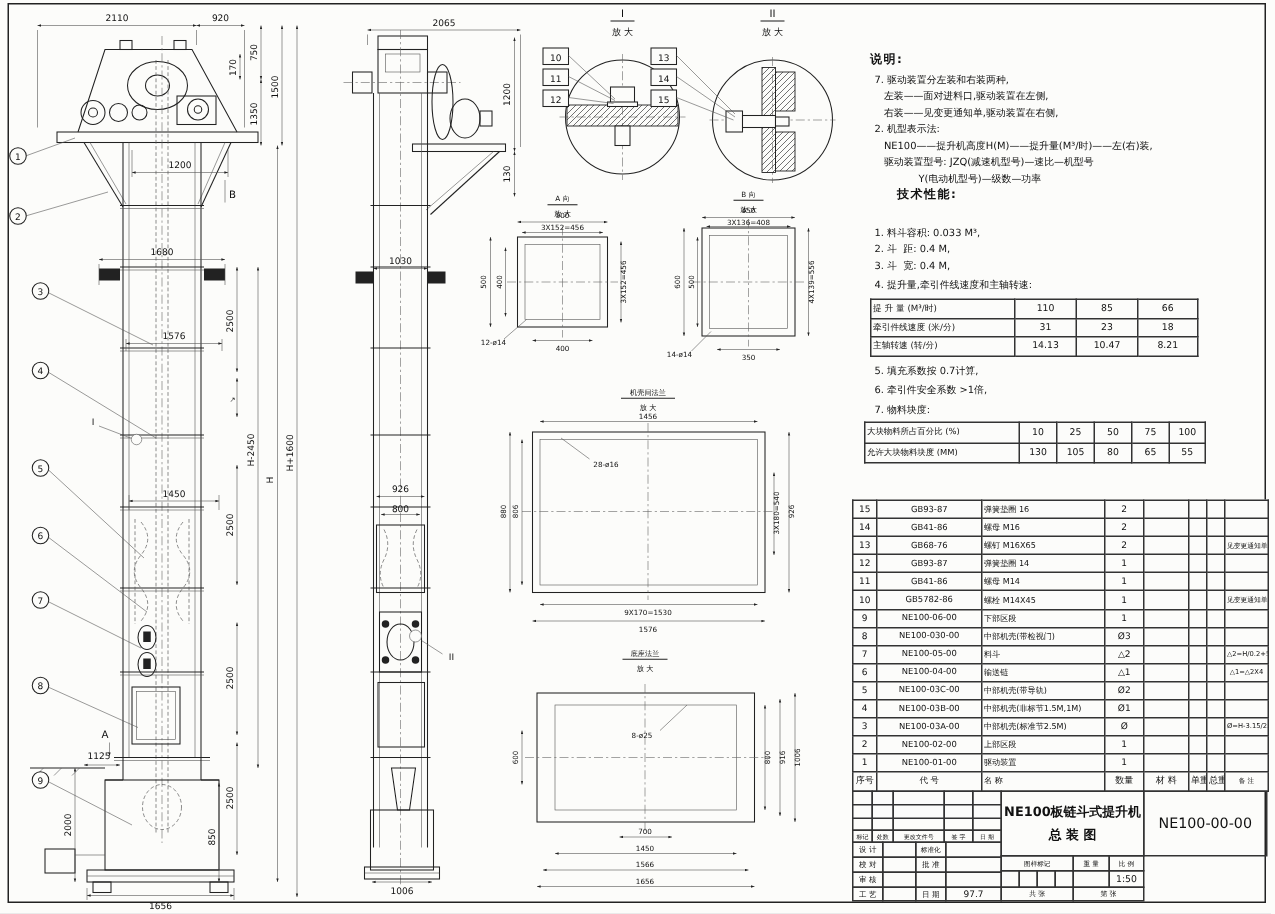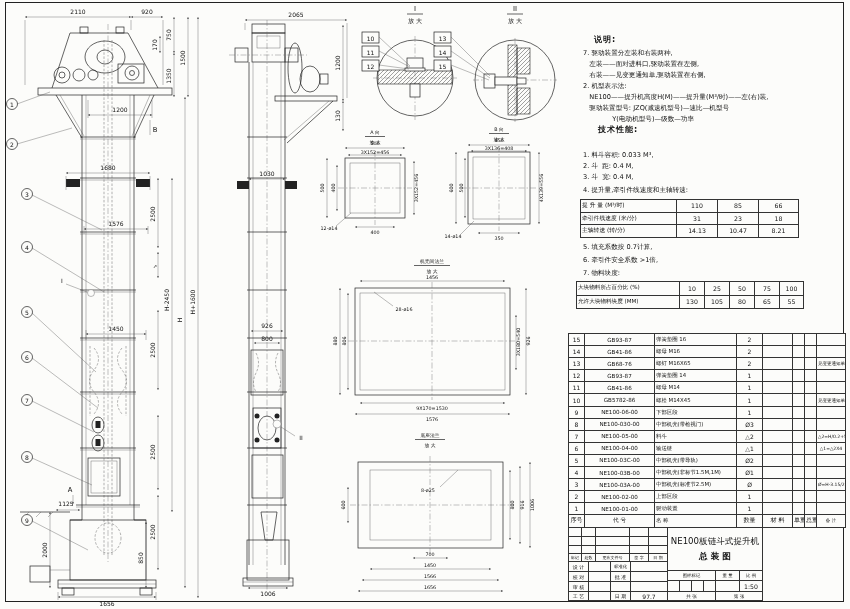--- a/index.html
+++ b/index.html
@@ -463,21 +463,21 @@
       <text x="112" y="556" class="f5">700</text>
       <line class="lt" x1="52" y1="569" x2="173" y2="569" marker-start="url(#aM3)" marker-end="url(#aM3)"></line>
       <text x="112" y="567" class="f5">1450</text>
       <line class="lt" x1="44" y1="580" x2="181" y2="580" marker-start="url(#aM3)" marker-end="url(#aM3)"></line>
       <text x="112" y="578" class="f5">1566</text>
       <line class="lt" x1="40" y1="591" x2="185" y2="591" marker-start="url(#aM3)" marker-end="url(#aM3)"></line>
       <text x="112" y="589" class="f5">1656</text>
     </g>
   </svg>
 
-  <div class="ttl" style="left:594px;top:34px">说明:</div>
+  <div class="ttl" style="left:580px;top:34px">说明:</div>
   <div class="note" style="left:583px;top:48px">7. 驱动装置分左装和右装两种,</div>
   <div class="note" style="left:583px;top:59px">   左装——面对进料口,驱动装置在左侧,</div>
   <div class="note" style="left:583px;top:70px">   右装——见变更通知单,驱动装置在右侧,</div>
   <div class="note" style="left:583px;top:81px">2. 机型表示法:</div>
   <div class="note" style="left:583px;top:92px">   NE100——提升机高度H(M)——提升量(M³/时)——左(右)装,</div>
   <div class="note" style="left:583px;top:103px">   驱动装置型号: JZQ(减速机型号)—速比—机型号</div>
   <div class="note" style="left:583px;top:114px">              Y(电动机型号)—级数—功率</div>
 
   <div class="ttl" style="left:598px;top:124px">技术性能:</div>
   <div class="note" style="left:583px;top:150px">1. 料斗容积: 0.033 M³,</div>
@@ -749,29 +749,30 @@
     <div class="tb" style="left:0;top:54px;width:21px;height:11px">审 核</div>
     <div class="tb" style="left:20px;top:54px;width:23px;height:11px"></div>
     <div class="tb" style="left:42px;top:54px;width:21px;height:11px"></div>
     <div class="tb" style="left:62px;top:54px;width:38px;height:11px"></div>
     <div class="tb" style="left:0;top:64px;width:21px;height:10px">工 艺</div>
     <div class="tb" style="left:20px;top:64px;width:23px;height:10px"></div>
     <div class="tb" style="left:42px;top:64px;width:21px;height:10px">日 期</div>
     <div class="tb" style="left:62px;top:64px;width:38px;height:10px;font-size:6px">97.7</div>
 
     <div class="tb" style="left:99px;top:0;width:96px;height:44px;flex-direction:column;white-space:normal">
-      <div style="font-size:8.6px;font-weight:normal">NE100板链斗式提升机</div>
+      <div style="font-size:8.6px;font-weight:bold">NE100板链斗式提升机</div>
       <div style="font-size:8.6px;font-weight:bold;margin-top:3px">总  装  图</div>
     </div>
     <div class="tb" style="left:99px;top:43px;width:49px;height:11px;font-size:4.4px">图样标记</div>
     <div class="tb" style="left:147px;top:43px;width:25px;height:11px;font-size:4.4px">重 量</div>
     <div class="tb" style="left:171px;top:43px;width:24px;height:11px;font-size:4.4px">比 例</div>
     <div class="tb" style="left:99px;top:53px;width:13px;height:12px"></div>
     <div class="tb" style="left:111px;top:53px;width:13px;height:12px"></div>
     <div class="tb" style="left:123px;top:53px;width:13px;height:12px"></div>
     <div class="tb" style="left:135px;top:53px;width:13px;height:12px"></div>
     <div class="tb" style="left:147px;top:53px;width:25px;height:12px"></div>
     <div class="tb" style="left:171px;top:53px;width:24px;height:12px;font-size:6.2px">1:50</div>
     <div class="tb" style="left:99px;top:64px;width:49px;height:10px;font-size:4.6px">共  张</div>
     <div class="tb" style="left:147px;top:64px;width:48px;height:10px;font-size:4.6px">第  张</div>
 
+    <div class="tb" style="left:194px;top:0;width:83px;height:44px;font-size:9.5px">NE100-00-00</div>
   </div>
 </div>
 
 </body></html>

